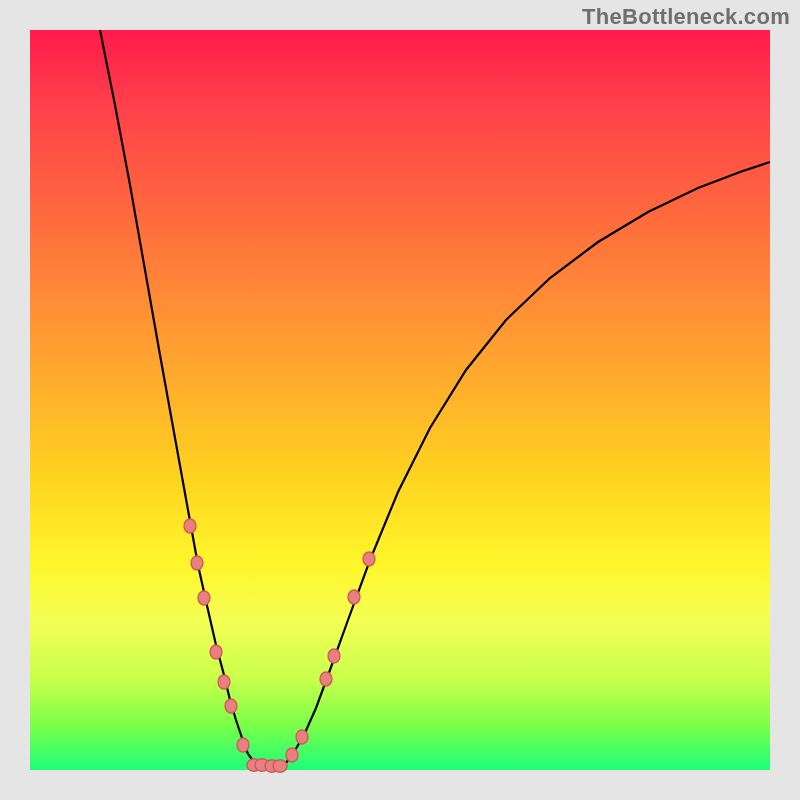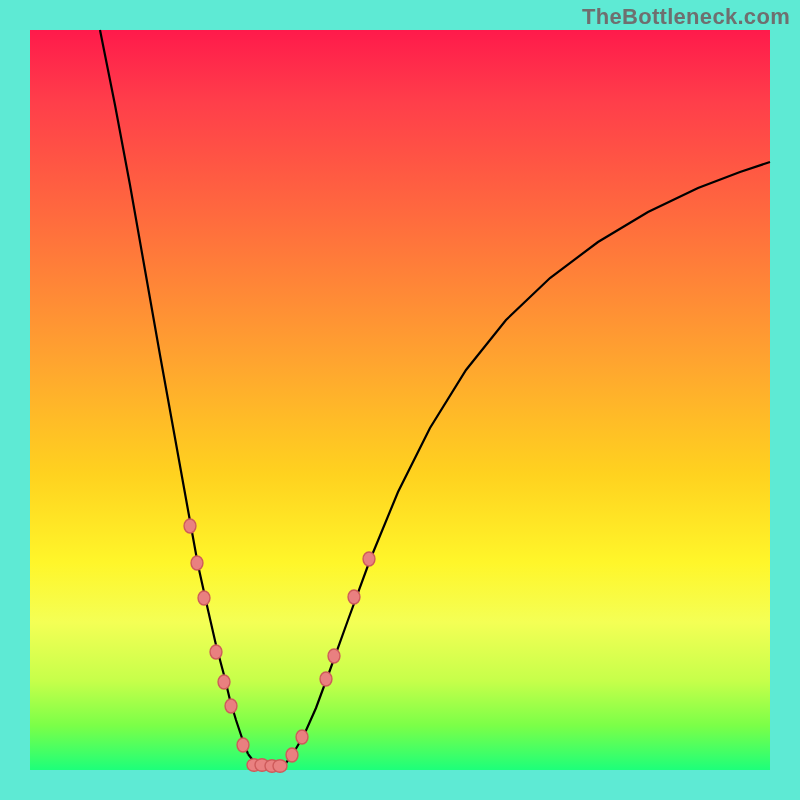--- a/index.html
+++ b/index.html
@@ -9,21 +9,21 @@
     height: 800px;
     overflow: hidden;
     background: #000;
   }
   .frame {
     position: absolute;
     top: 0;
     left: 0;
     width: 800px;
     height: 800px;
-    background: #5eead4;
+    background: #e5e5e5;
   }
   .plot-area {
     position: absolute;
     top: 30px;
     left: 30px;
     width: 740px;
     height: 740px;
     
     background: linear-gradient(
       to bottom,

